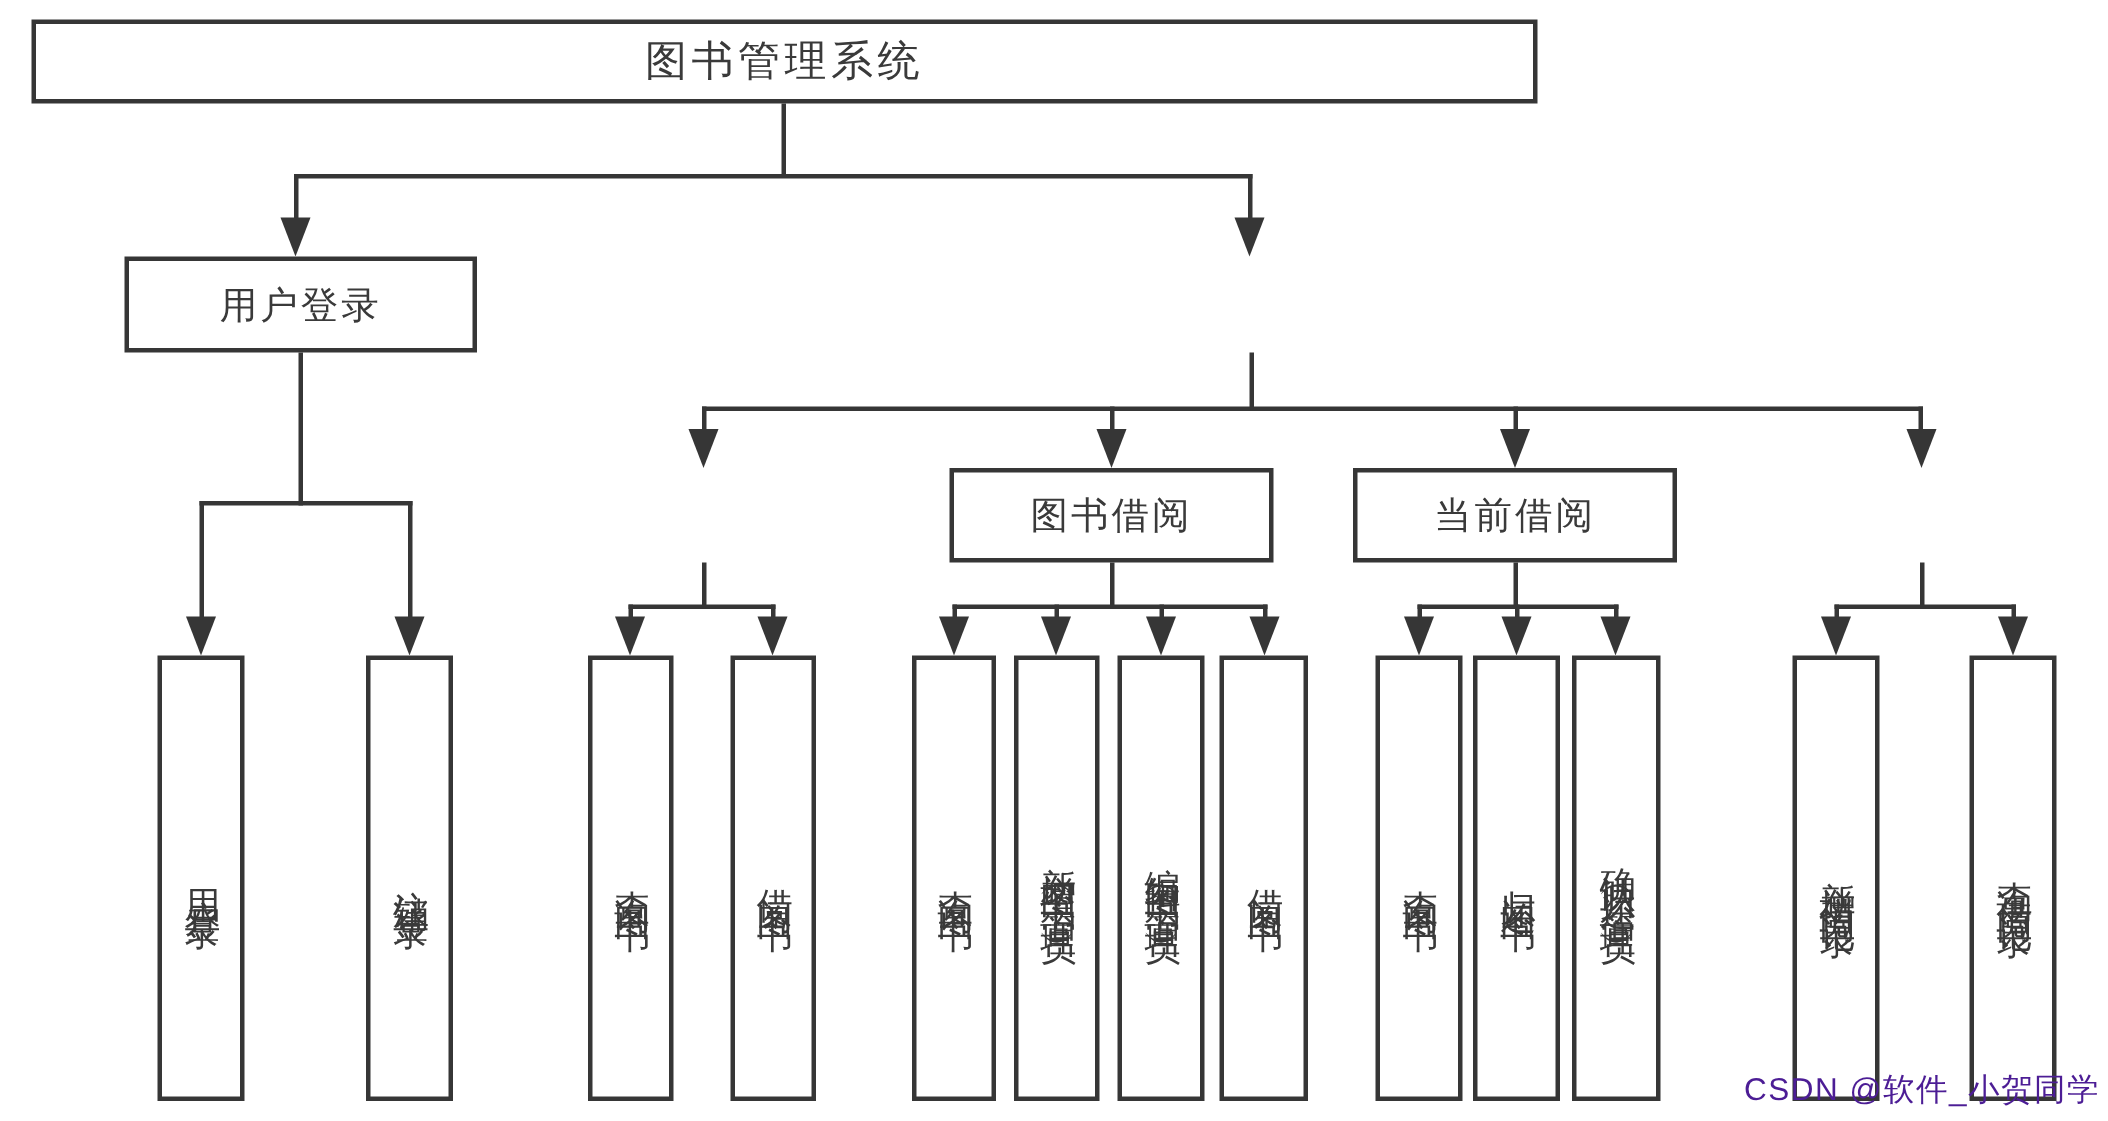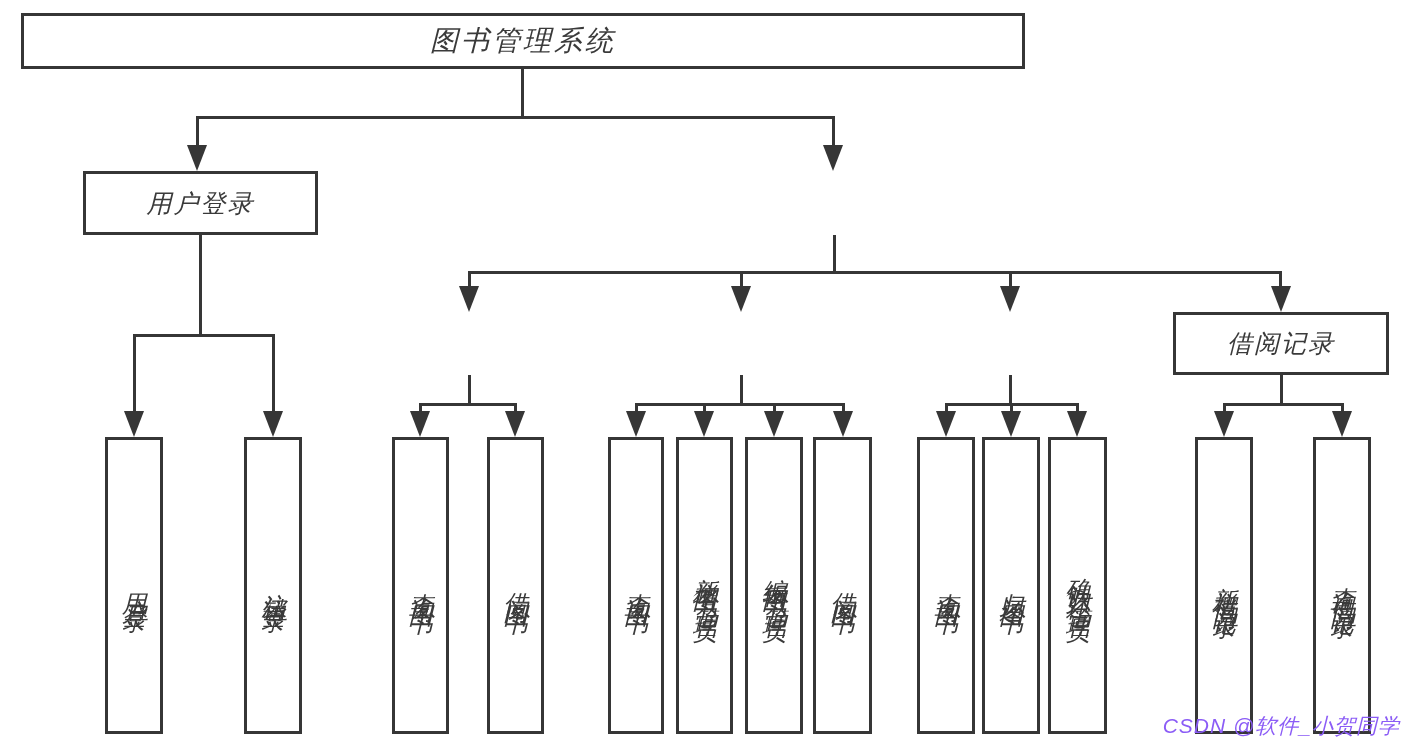--- a/index.html
+++ b/index.html
@@ -3,21 +3,20 @@
 <meta charset="utf-8">
 <style>
   html, body { margin: 0; padding: 0; background: #ffffff; }
   .canvas {
     position: relative;
     width: 1405px;
     height: 747px;
     background: #ffffff;
     font-family: "Liberation Sans", "DejaVu Sans", sans-serif;
     overflow: hidden;
-    font-style: italic;
   }
   .box {
     position: absolute;
     box-sizing: border-box;
     background: #ffffff;
     border: 3px solid #363636;
     color: #3a3a3a;
     display: flex;
     align-items: center;
     justify-content: center;
@@ -38,21 +37,21 @@
     width: 0; height: 0;
     border-left: 10px solid transparent;
     border-right: 10px solid transparent;
     border-top: 26px solid #363636;
   }
   .watermark {
     position: absolute;
     right: 5px;
     bottom: 7px;
     font-size: 21px;
-    color: #8b5cf6;
+    color: #4c1d95;
     letter-spacing: 1px;
     white-space: nowrap;
     z-index: 5;
   }
 </style>
 </head>
 <body>
 
 <div class="canvas">
 
@@ -82,22 +81,25 @@
   <div class="hline" style="left:468px; top:271px; width:814px;"></div>
   <div class="vline" style="left:468px; top:271px; height:18px;"></div>
   <div class="arrow" style="left:459px; top:286px;"></div>
   <div class="vline" style="left:740px; top:271px; height:18px;"></div>
   <div class="arrow" style="left:731px; top:286px;"></div>
   <div class="vline" style="left:1009px; top:271px; height:18px;"></div>
   <div class="arrow" style="left:1000px; top:286px;"></div>
   <div class="vline" style="left:1279px; top:271px; height:18px;"></div>
   <div class="arrow" style="left:1271px; top:286px;"></div>
 
-  <div class="box" style="left:1173px; top:312px; width:216px; height:63px;">
-    <span class="h-label">借阅记录</span>
+  <div class="box" style="left:633px; top:312px; width:216px; height:63px;">
+    <span class="h-label">图书借阅</span>
+  </div>
+  <div class="box" style="left:902px; top:312px; width:216px; height:63px;">
+    <span class="h-label">当前借阅</span>
   </div>
 
   <div class="vline" style="left:468px; top:375px; height:31px;"></div>
   <div class="hline" style="left:419px; top:403px; width:98px;"></div>
   <div class="vline" style="left:419px; top:403px; height:10px;"></div>
   <div class="arrow" style="left:410px; top:411px;"></div>
   <div class="vline" style="left:514px; top:403px; height:10px;"></div>
   <div class="arrow" style="left:505px; top:411px;"></div>
 
   <div class="vline" style="left:740px; top:375px; height:31px;"></div>

